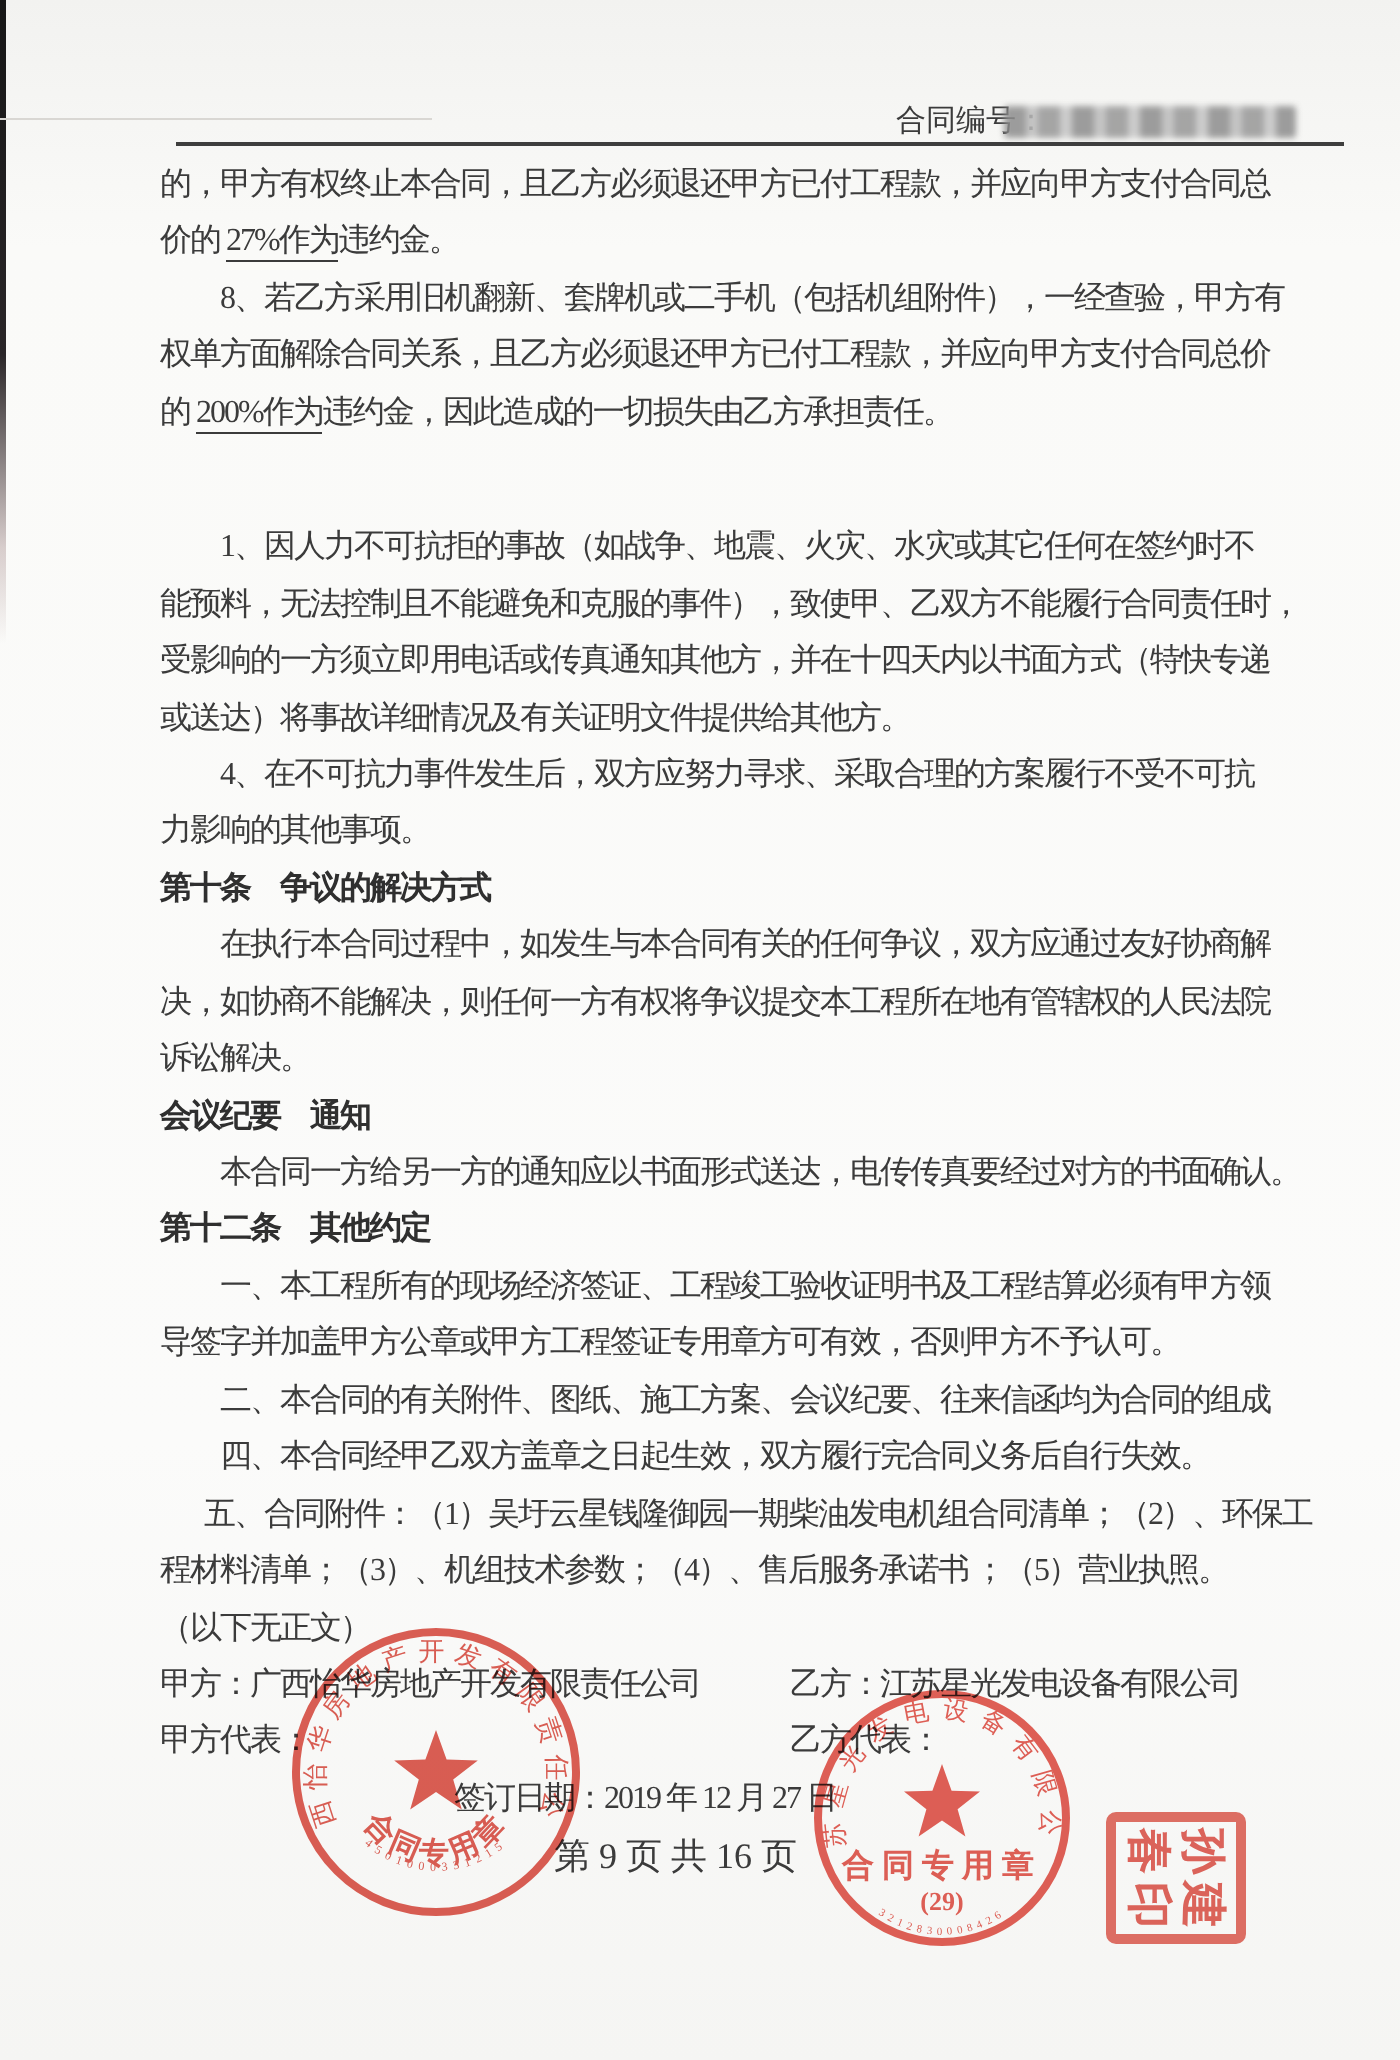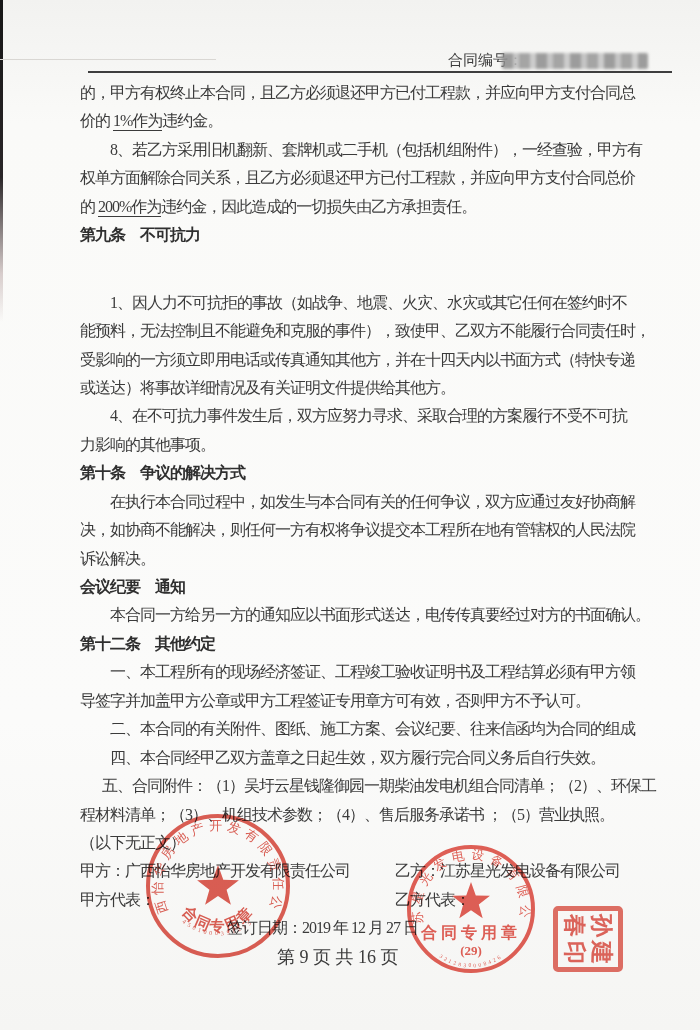--- a/index.html
+++ b/index.html
@@ -41,25 +41,24 @@
 
   <div class="edge-strip"></div>
   <div class="faint-line"></div>
 
   <div class="contract-no-label">合同编号：</div>
   <div class="redacted"></div>
   <div class="header-rule"></div>
 
   <div class="text-column">
       <div class="tline"><span>的，甲方有权终止本合同，且乙方必须退还甲方已付工程款，并应向甲方支付合同总</span></div>
-      <div class="tline"><span>价的 </span><span class="u">1%作为</span><span>违约金。</span></div>
+      <div class="tline"><span>价的 </span><span class="u">27%作为</span><span>违约金。</span></div>
       <div class="tline" style="padding-left: 30px;"><span>8、若乙方采用旧机翻新、套牌机或二手机（包括机组附件），一经查验，甲方有</span></div>
       <div class="tline"><span>权单方面解除合同关系，且乙方必须退还甲方已付工程款，并应向甲方支付合同总价</span></div>
       <div class="tline"><span>的 </span><span class="u">200%作为</span><span>违约金，因此造成的一切损失由乙方承担责任。</span></div>
-      <div class="tline bold"><span>第九条　不可抗力</span></div>
       <div class="tline" style="padding-left: 30px; margin-top: 39px;"><span>1、因人力不可抗拒的事故（如战争、地震、火灾、水灾或其它任何在签约时不</span></div>
       <div class="tline"><span>能预料，无法控制且不能避免和克服的事件），致使甲、乙双方不能履行合同责任时，</span></div>
       <div class="tline"><span>受影响的一方须立即用电话或传真通知其他方，并在十四天内以书面方式（特快专递</span></div>
       <div class="tline"><span>或送达）将事故详细情况及有关证明文件提供给其他方。</span></div>
       <div class="tline" style="padding-left: 30px;"><span>4、在不可抗力事件发生后，双方应努力寻求、采取合理的方案履行不受不可抗</span></div>
       <div class="tline"><span>力影响的其他事项。</span></div>
       <div class="tline bold"><span>第十条　争议的解决方式</span></div>
       <div class="tline" style="padding-left: 30px;"><span>在执行本合同过程中，如发生与本合同有关的任何争议，双方应通过友好协商解</span></div>
       <div class="tline"><span>决，如协商不能解决，则任何一方有权将争议提交本工程所在地有管辖权的人民法院</span></div>
       <div class="tline"><span>诉讼解决。</span></div>

